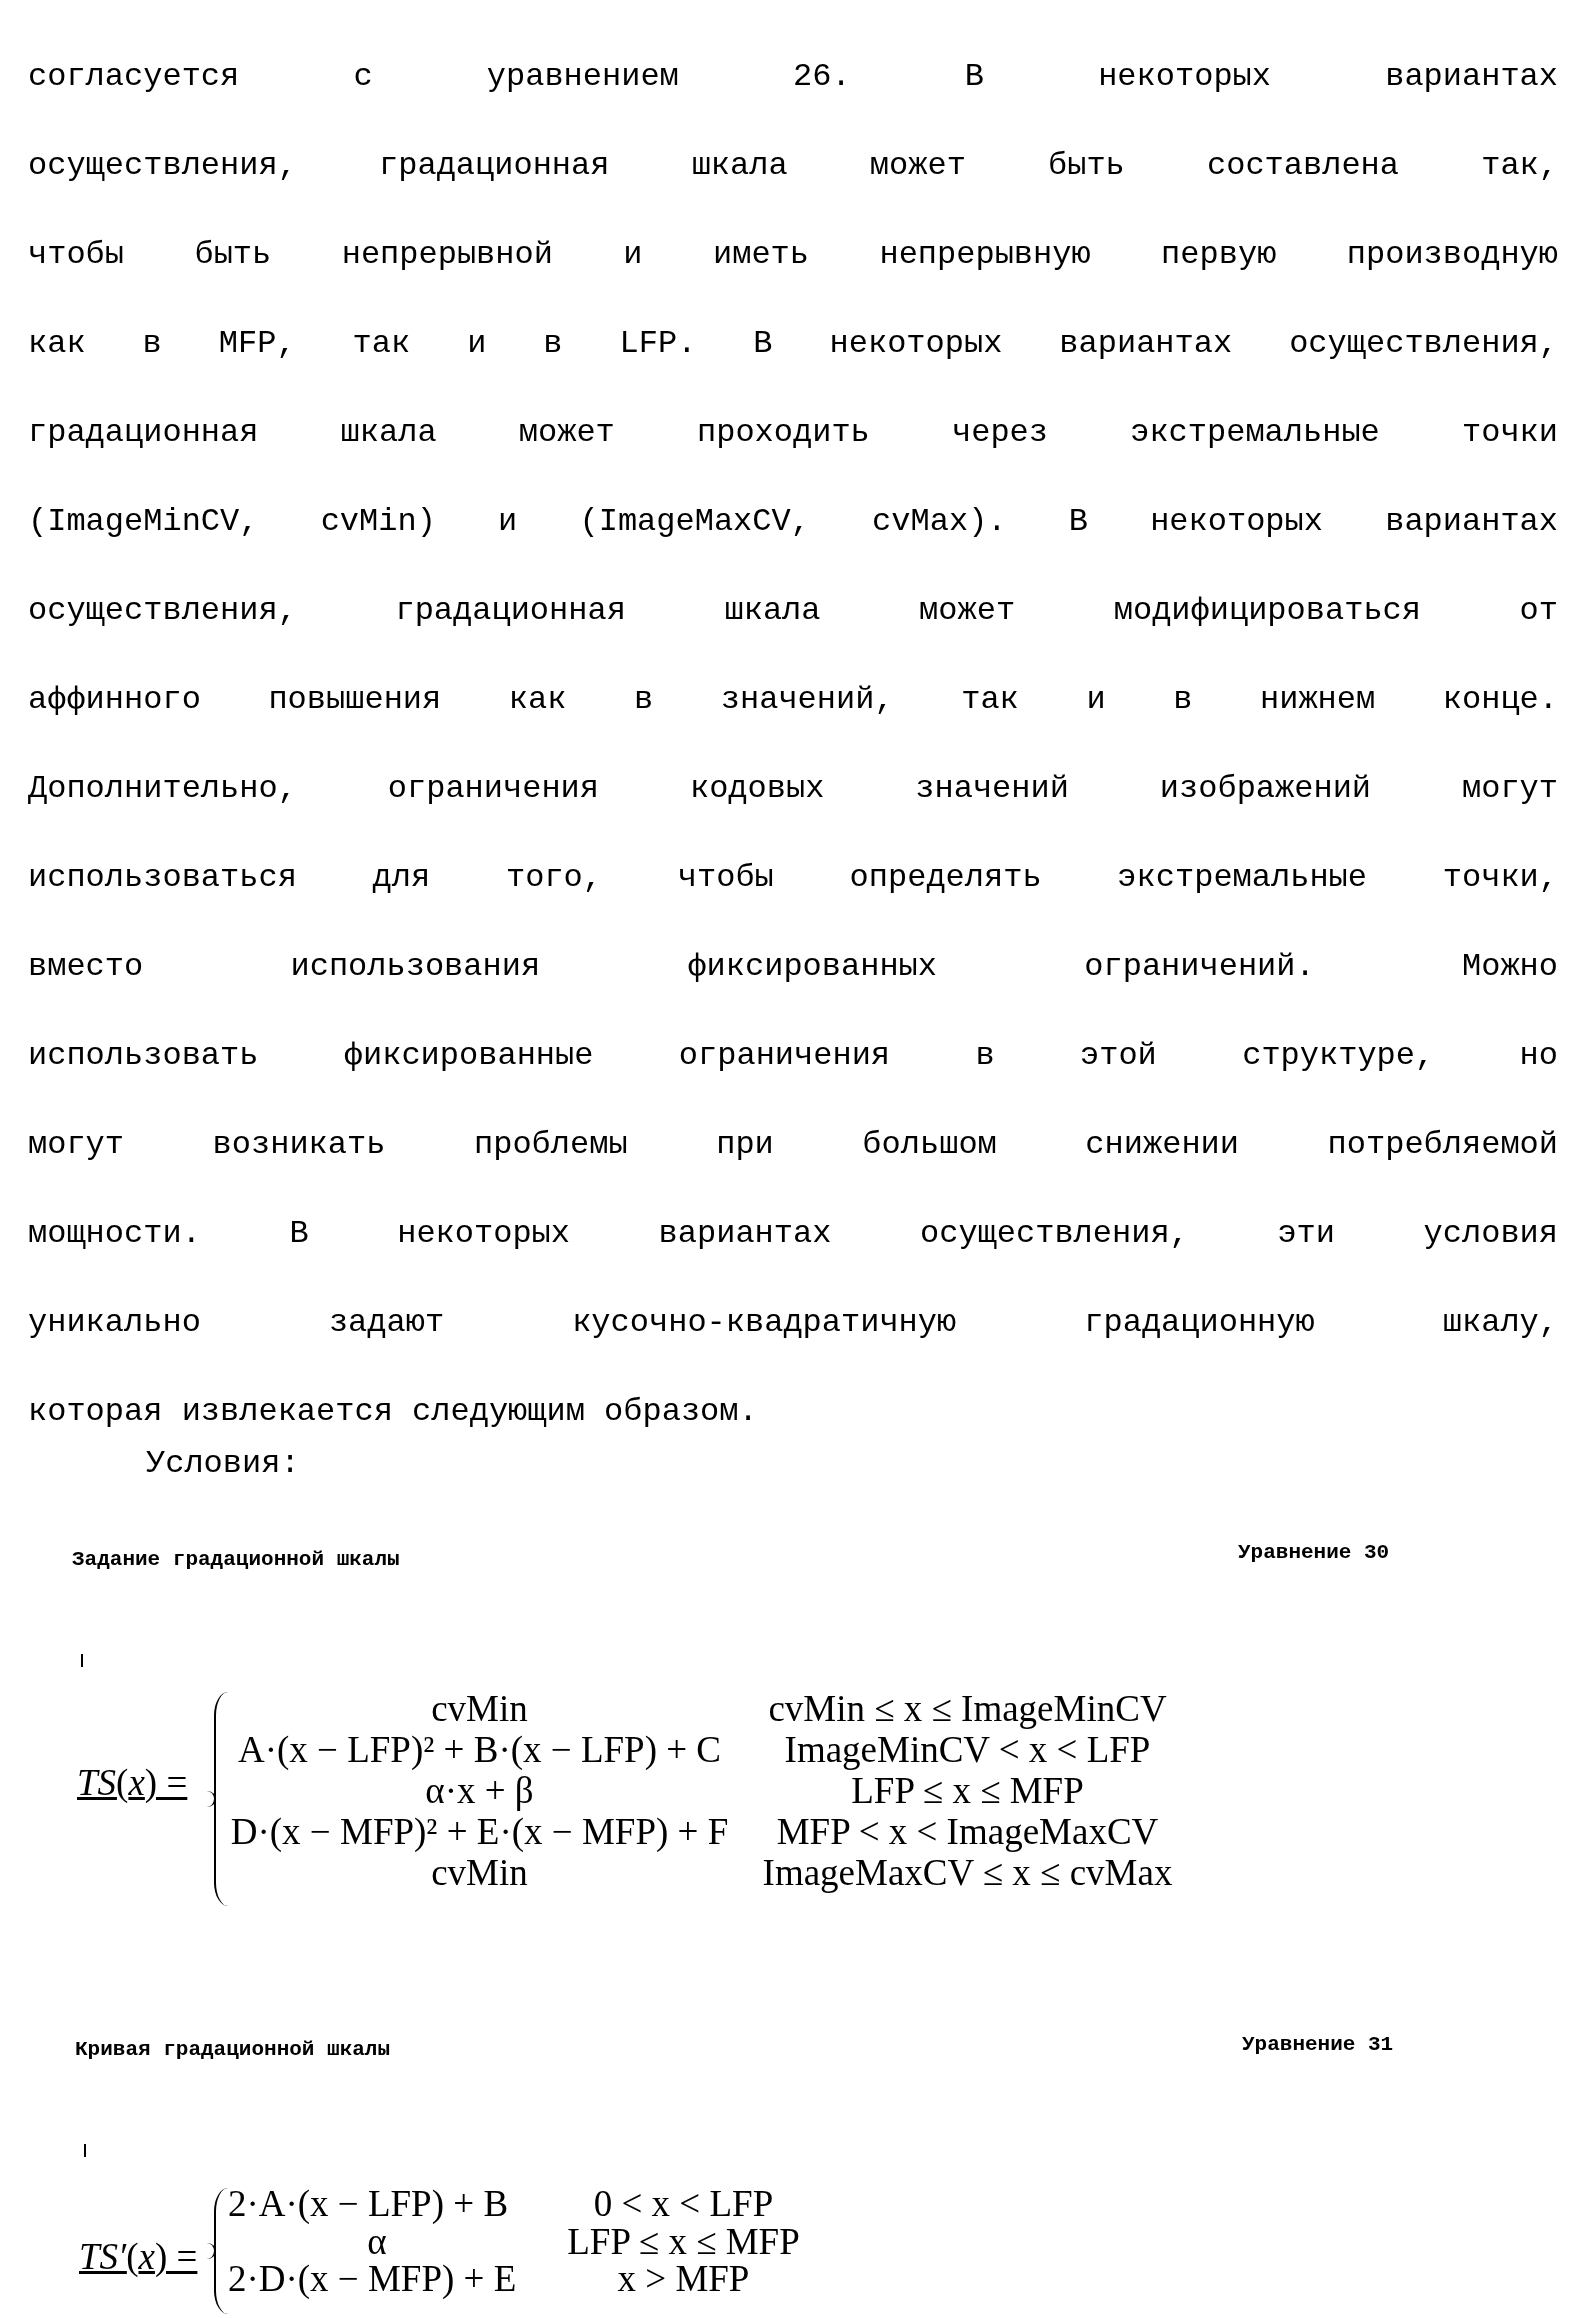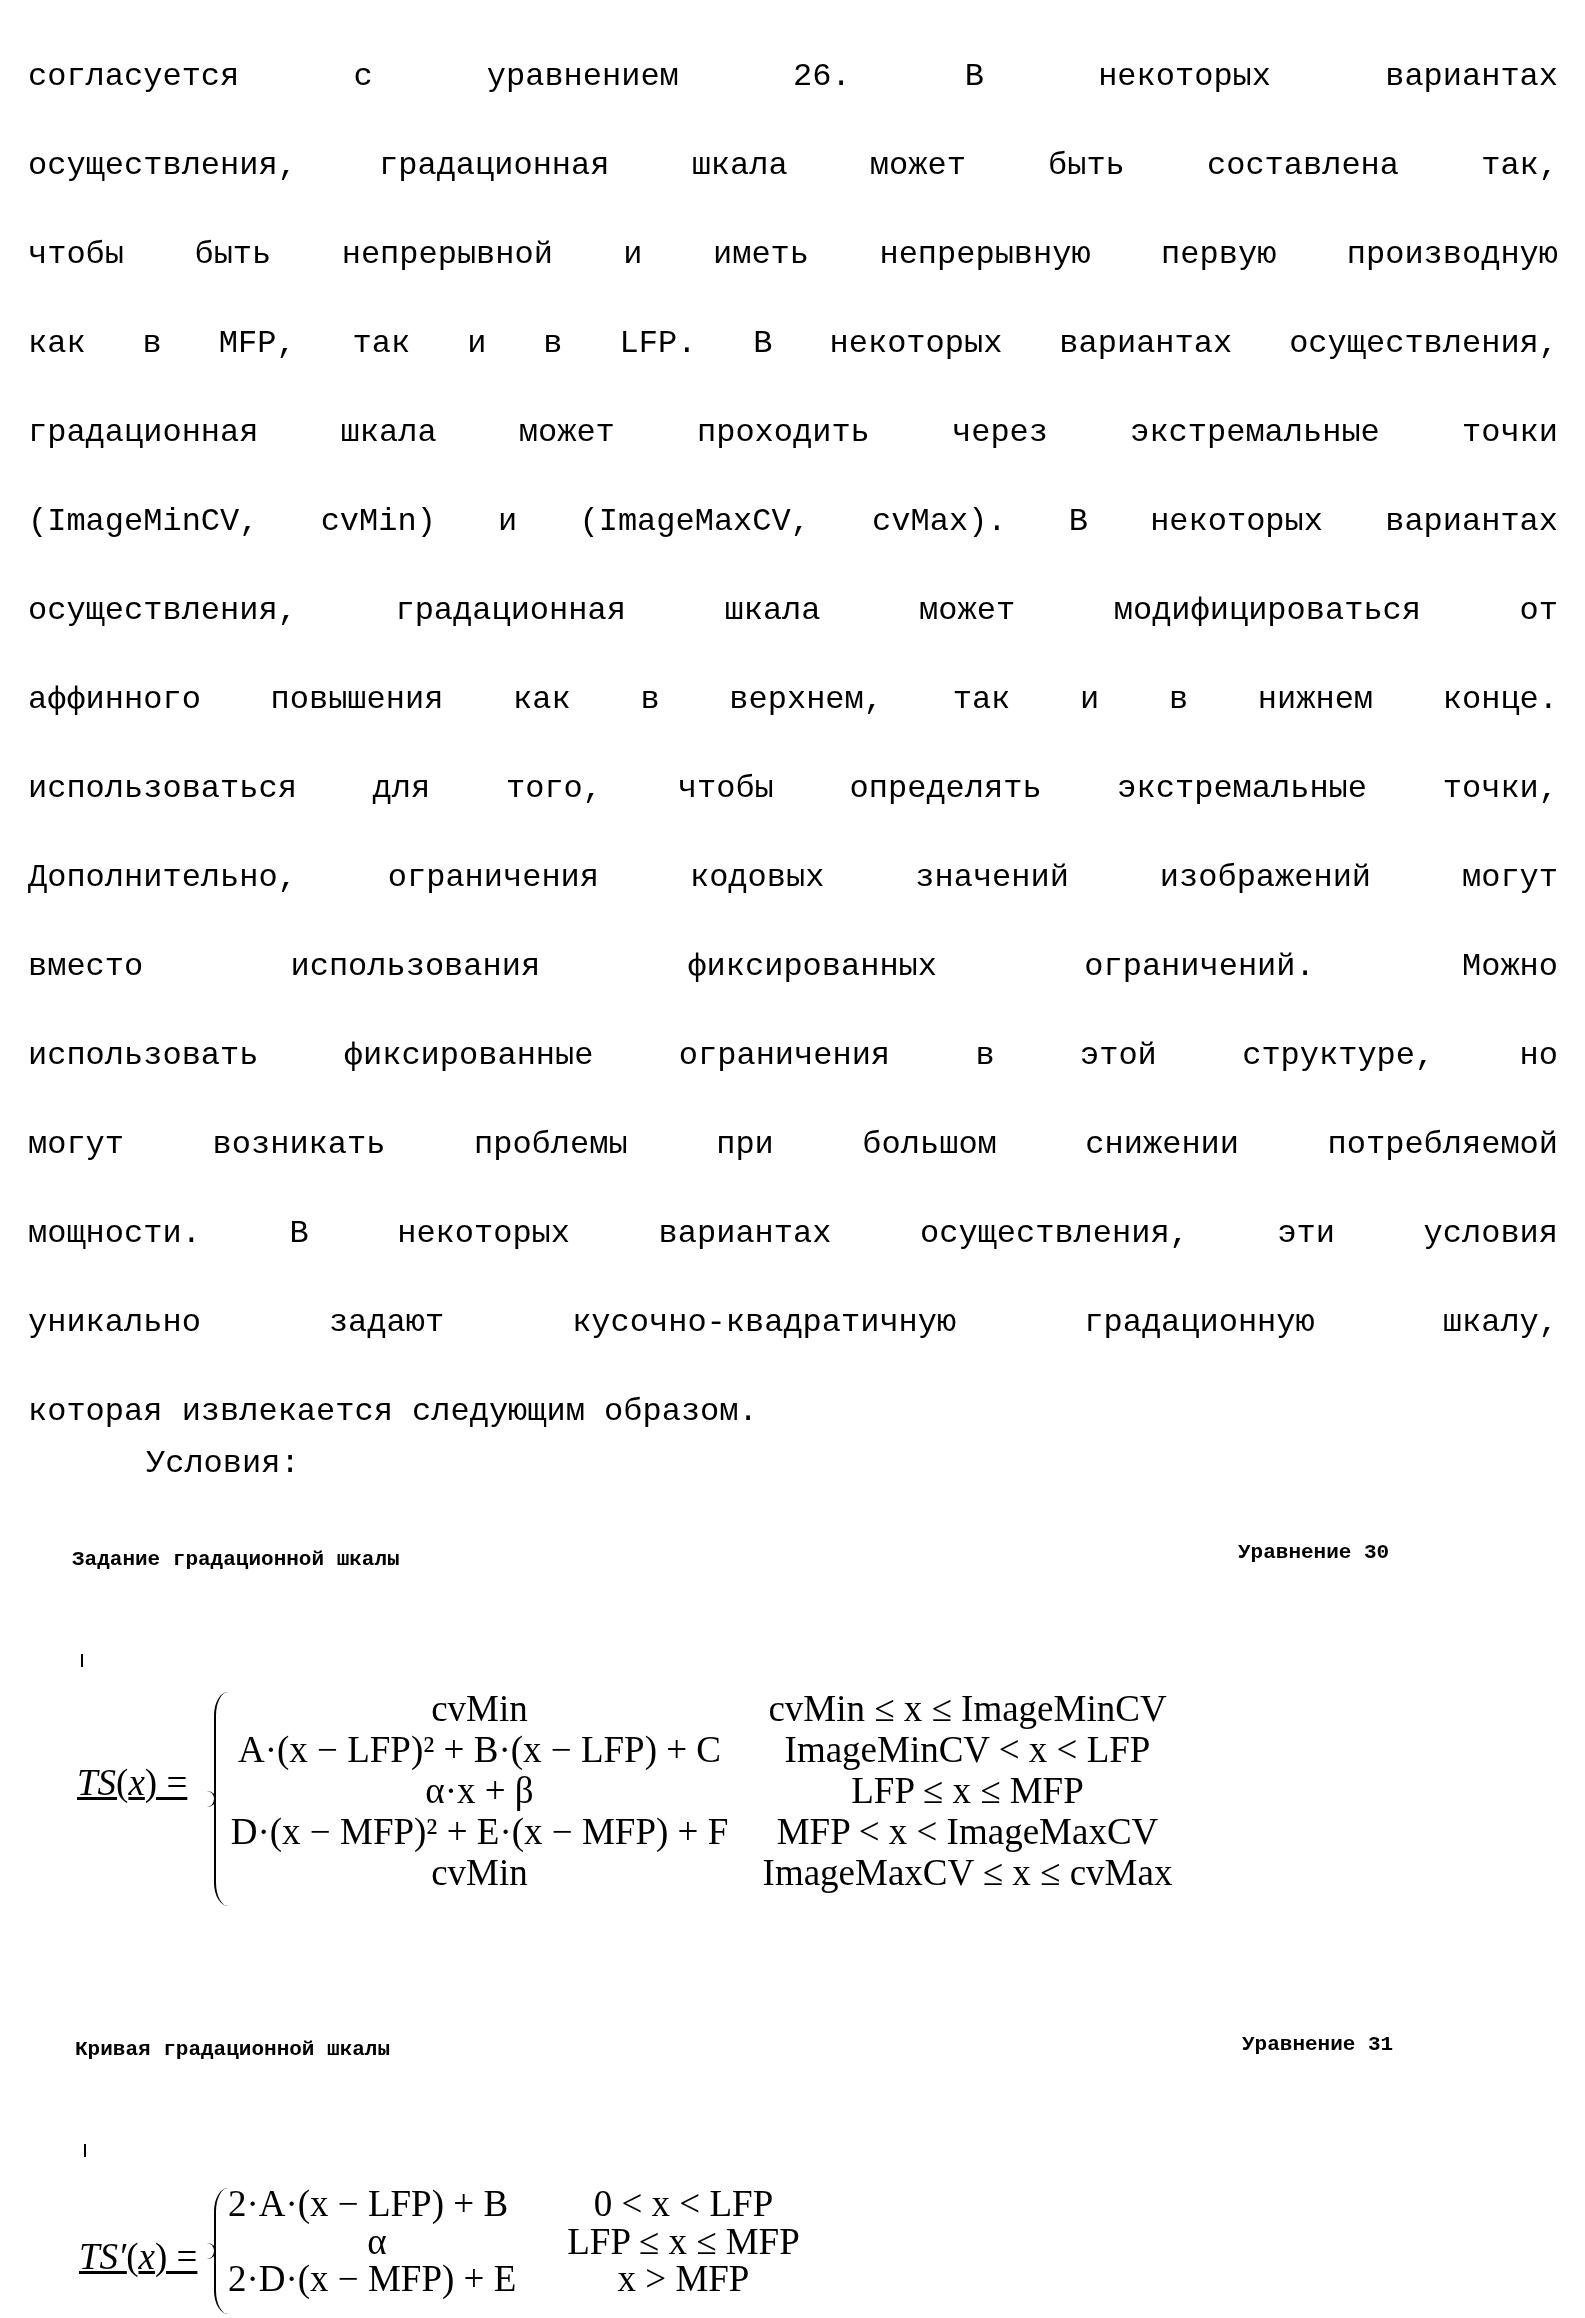--- a/index.html
+++ b/index.html
@@ -26,23 +26,23 @@
 <div class="page">
 
   <div class="para">
     <div class="line">согласуется с уравнением 26. В некоторых вариантах</div>
     <div class="line">осуществления, градационная шкала может быть составлена так,</div>
     <div class="line">чтобы быть непрерывной и иметь непрерывную первую производную</div>
     <div class="line">как в MFP, так и в LFP. В некоторых вариантах осуществления,</div>
     <div class="line">градационная шкала может проходить через экстремальные точки</div>
     <div class="line">(ImageMinCV, cvMin) и (ImageMaxCV, cvMax). В некоторых вариантах</div>
     <div class="line">осуществления, градационная шкала может модифицироваться от</div>
-    <div class="line">аффинного повышения как в верхнем, так и в нижнем конце.</div>
+    <div class="line">аффинного повышения как в значений, так и в нижнем конце.</div>
+    <div class="line">Дополнительно, ограничения кодовых значений изображений могут</div>
     <div class="line">использоваться для того, чтобы определять экстремальные точки,</div>
-    <div class="line">Дополнительно, ограничения кодовых значений изображений могут</div>
     <div class="line">вместо использования фиксированных ограничений. Можно</div>
     <div class="line">использовать фиксированные ограничения в этой структуре, но</div>
     <div class="line">могут возникать проблемы при большом снижении потребляемой</div>
     <div class="line">мощности. В некоторых вариантах осуществления, эти условия</div>
     <div class="line">уникально задают кусочно-квадратичную градационную шкалу,</div>
     <div class="line last">которая извлекается следующим образом.</div>
   </div>
 
   <div class="conditions">Условия:</div>
 

